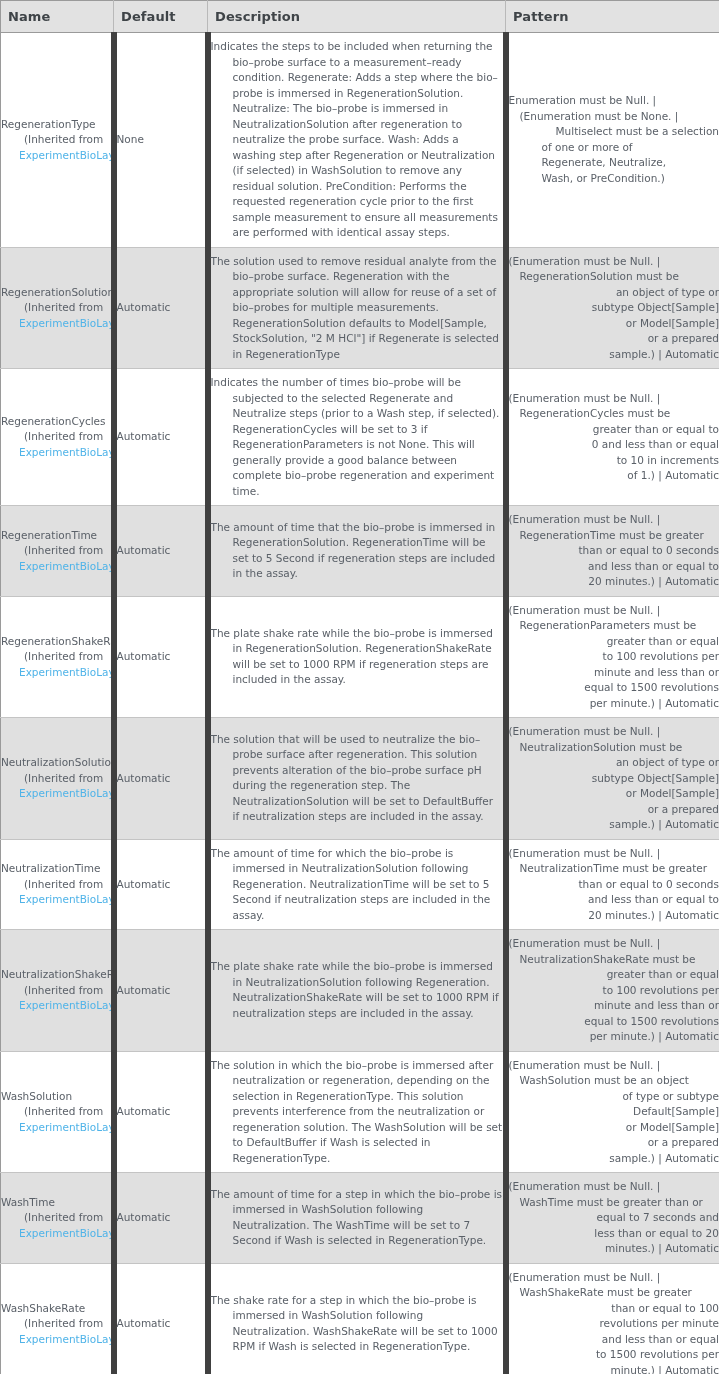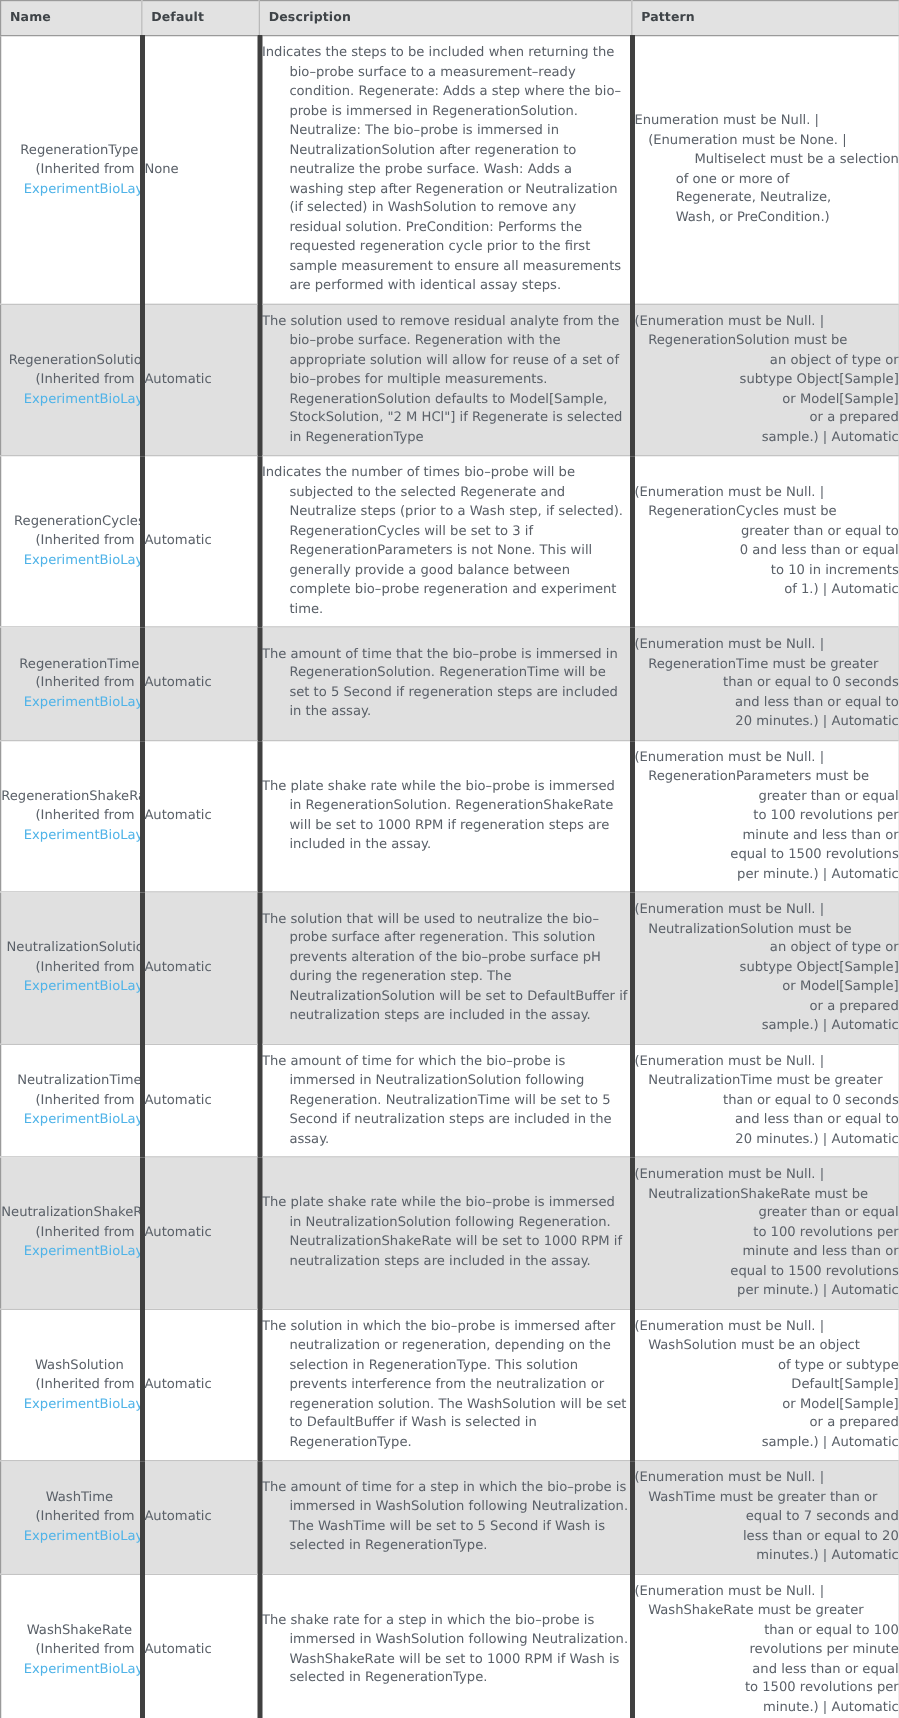--- a/index.html
+++ b/index.html
@@ -23,32 +23,32 @@
   .options-table col.c-name    { width: 113px; }
   .options-table col.c-default { width: 94px;  }
   .options-table col.c-desc    { width: 298px; }
   .options-table col.c-pattern { width: 214px; }
 
   .options-table thead th {
     background: #e2e2e2;
     border-bottom: 1px solid #9a9a9a;
     border-right: 1px solid #b9b9b9;
     color: #3f4448;
-    font-size: 10px;
+    font-size: 13px;
     font-weight: bold;
     text-align: left;
     padding: 8px 0 8px 7px;
     vertical-align: middle;
     letter-spacing: 0.1px;
     white-space: nowrap;
   }
   .options-table thead th:last-child { border-right: none; }
 
   .options-table tbody td {
-    border-right: 4px solid #404040;
+    border-right: 6px solid #404040;
     border-bottom: 1px solid #c4c4c4;
     vertical-align: middle;
     font-size: 10.5px;
     line-height: 15.5px;
     color: #5a6068;
     padding: 6px 0 6px 0;
   }
   .options-table tbody td:last-child { border-right: none; }
   .options-table tbody tr:last-child td { border-bottom: none; }
 
@@ -58,29 +58,28 @@
   
   td.cell-name {
     padding-left: 7px;
     padding-right: 0;
     overflow: hidden;
   }
   .name-wrap {
     width: 125px;
     overflow: hidden;
     white-space: nowrap;
-    text-align: center;
   }
   .name-title {
     display: block;
     white-space: nowrap;
   }
   .name-inherit {
     display: block;
-    padding-left: 9px;
+    padding-left: 23px;
     white-space: nowrap;
   }
   .name-link {
     display: block;
     padding-left: 18px;
     color: #4fb3e8;
     white-space: nowrap;
     cursor: pointer;
   }
 
@@ -325,21 +324,21 @@
       <tr class="alt">
         <td class="cell-name">
           <div class="name-wrap">
             <span class="name-title">WashTime</span>
             <span class="name-inherit">(Inherited from</span>
             <span class="name-link">ExperimentBioLayerInterferometry</span>
           </div>
         </td>
         <td class="cell-default">Automatic</td>
         <td class="cell-desc">
-          <div class="hang">The amount of time for a step in which the bio–probe is immersed in WashSolution following Neutralization.  The WashTime will be set to 5 Second if Wash is selected in RegenerationType.</div>
+          <div class="hang">The amount of time for a step in which the bio–probe is immersed in WashSolution following Neutralization.  The WashTime will be set to 7 Second if Wash is selected in RegenerationType.</div>
         </td>
         <td class="cell-pattern">
           <span class="pat-line pat-i0">(Enumeration must be Null. |</span>
           <span class="pat-line pat-i1">WashTime must be greater than or</span>
           <span class="pat-line pat-i2">equal to 7 seconds and</span>
           <span class="pat-line pat-i2">less than or equal to 20</span>
           <span class="pat-line pat-i2">minutes.) | Automatic</span>
         </td>
       </tr>
       <tr class="plain">

